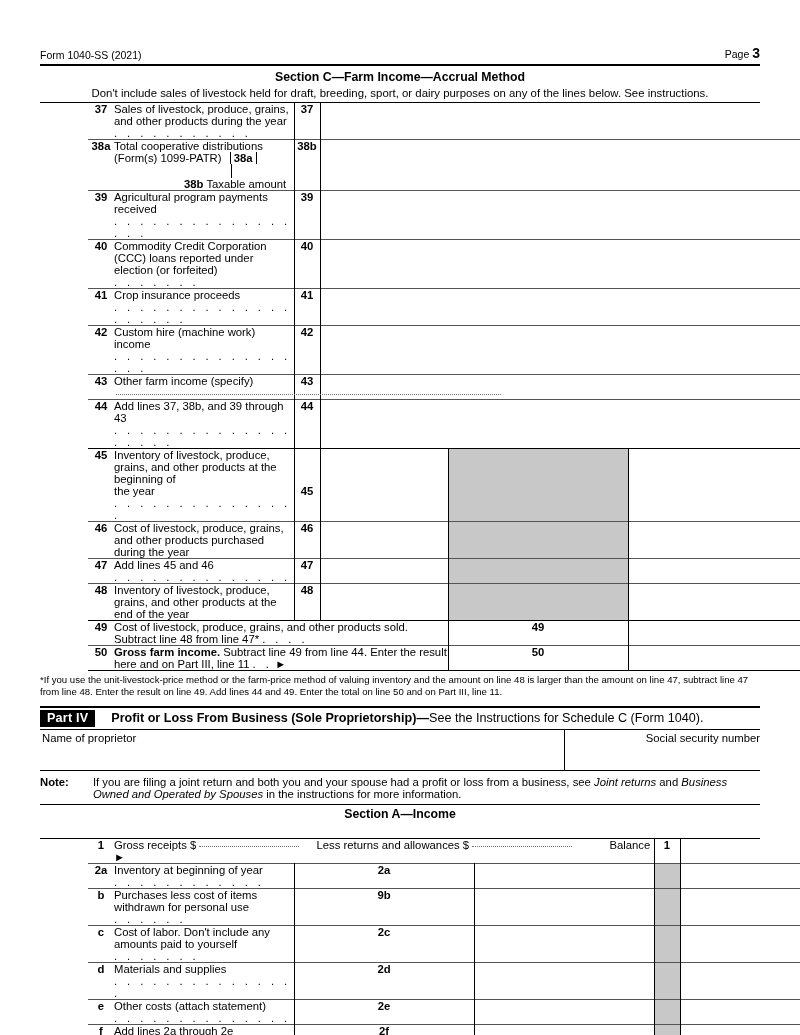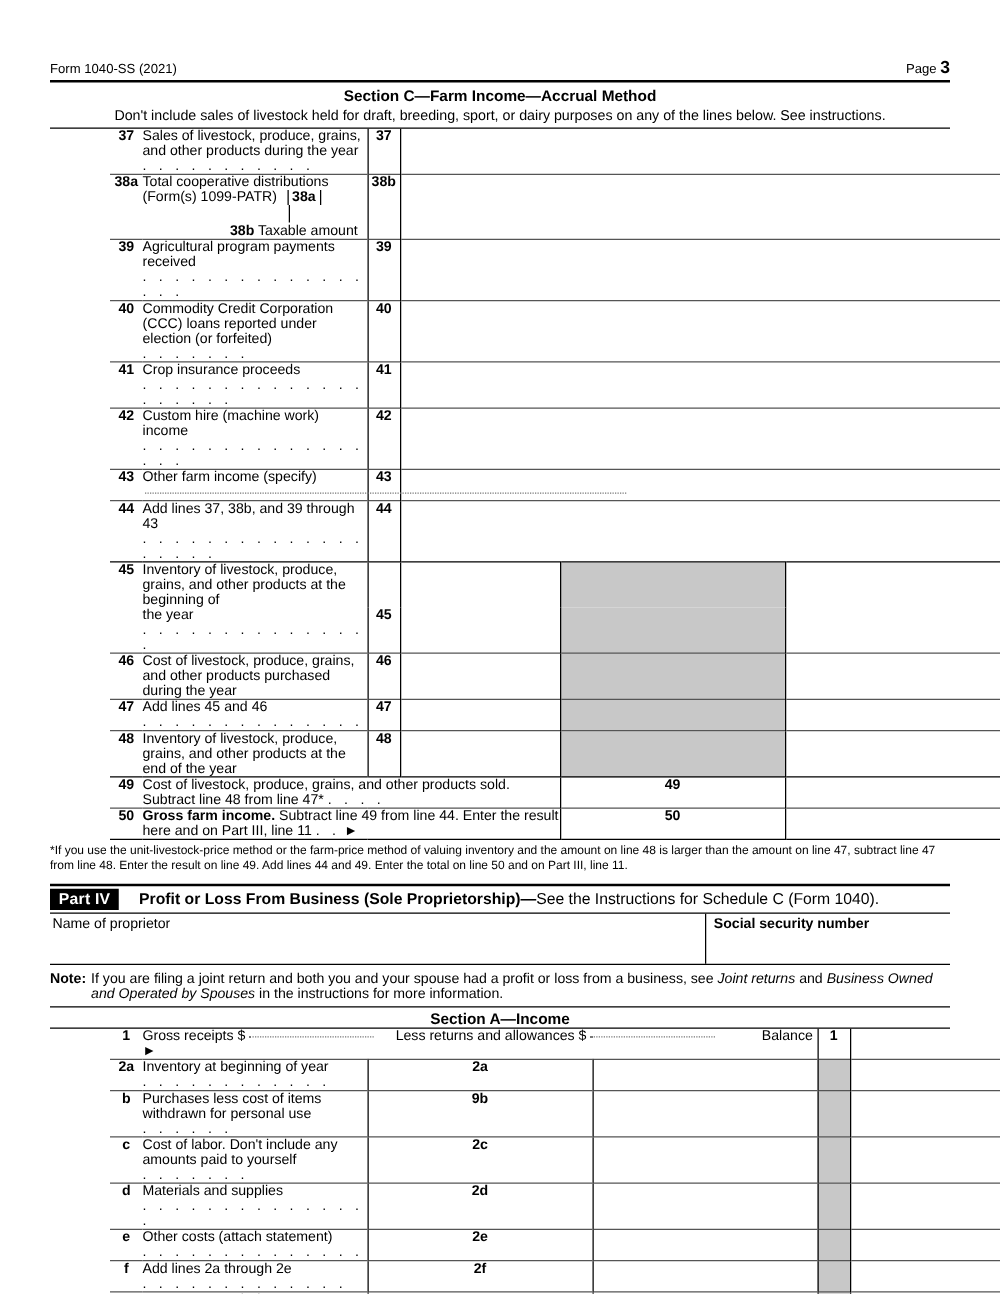--- a/index.html
+++ b/index.html
@@ -56,23 +56,23 @@
   
   .partbar { display: flex; align-items: center; margin-top: 2px; }
   .partbar .tag { background: #000; color: #fff; font-weight: bold;
                   font-size: 12.6px; padding: 1px 7px 2px; letter-spacing: .2px; }
   .partbar .ttl { font-size: 12.6px; margin-left: 16px; }
   .partbar .ttl b { font-weight: bold; }
 
   .namerow { display: flex; height: 40px; }
   .namerow .l { flex: 1; padding: 2px 0 0 2px; font-size: 11.3px; }
   .namerow .r { width: 196px; border-left: 1.5px solid #000; padding: 2px 0 0 6px;
-                font-weight: bold; font-size: 11.3px; }
-
-  .note { display: flex; padding: 5px 0 4px 0; font-size: 11.3px; }
+                font-weight: normal; font-size: 11.3px; text-align: right; }
+
+  .note { display: flex; padding: 5px 0 4px 0; font-size: 11.3px; gap: 20px; }
   .note .lbl { font-weight: bold; padding-right: 4px; }
   .note i { font-style: italic; }
 
   .fn { font-size: 9.6px; line-height: 1.28; padding: 3px 0 4px; }
 </style>
 </head>
 <body>
 
 <div class="page">
 
@@ -269,21 +269,21 @@
   <div class="rule-med"></div>
 
   <div class="note">
     <div class="lbl">Note:</div>
     <div>
       <span>If you are filing a joint return and both you and your spouse had a profit or loss from a business, see </span><i>Joint returns</i><span> and </span><i>Business Owned and Operated by Spouses</i><span> in the instructions for more information.</span>
     </div>
   </div>
 
   <div class="rule-med"></div>
-  <div class="sec-head" style="padding:2px 0 0">Section A—Income</div>
+  <div class="sec-head" style="padding:2px 0 17px">Section A—Income</div>
   <div class="rule-med"></div>
 
   <table class="tbl">
 
     <tbody>
         <tr class="rowline" style="height:19px">
       <td class="num">1</td>
       <td class="desc" colspan="3">
         <span>Gross receipts $</span>
         <span class="dotline" style="width:100px;vertical-align:2px;"></span>

